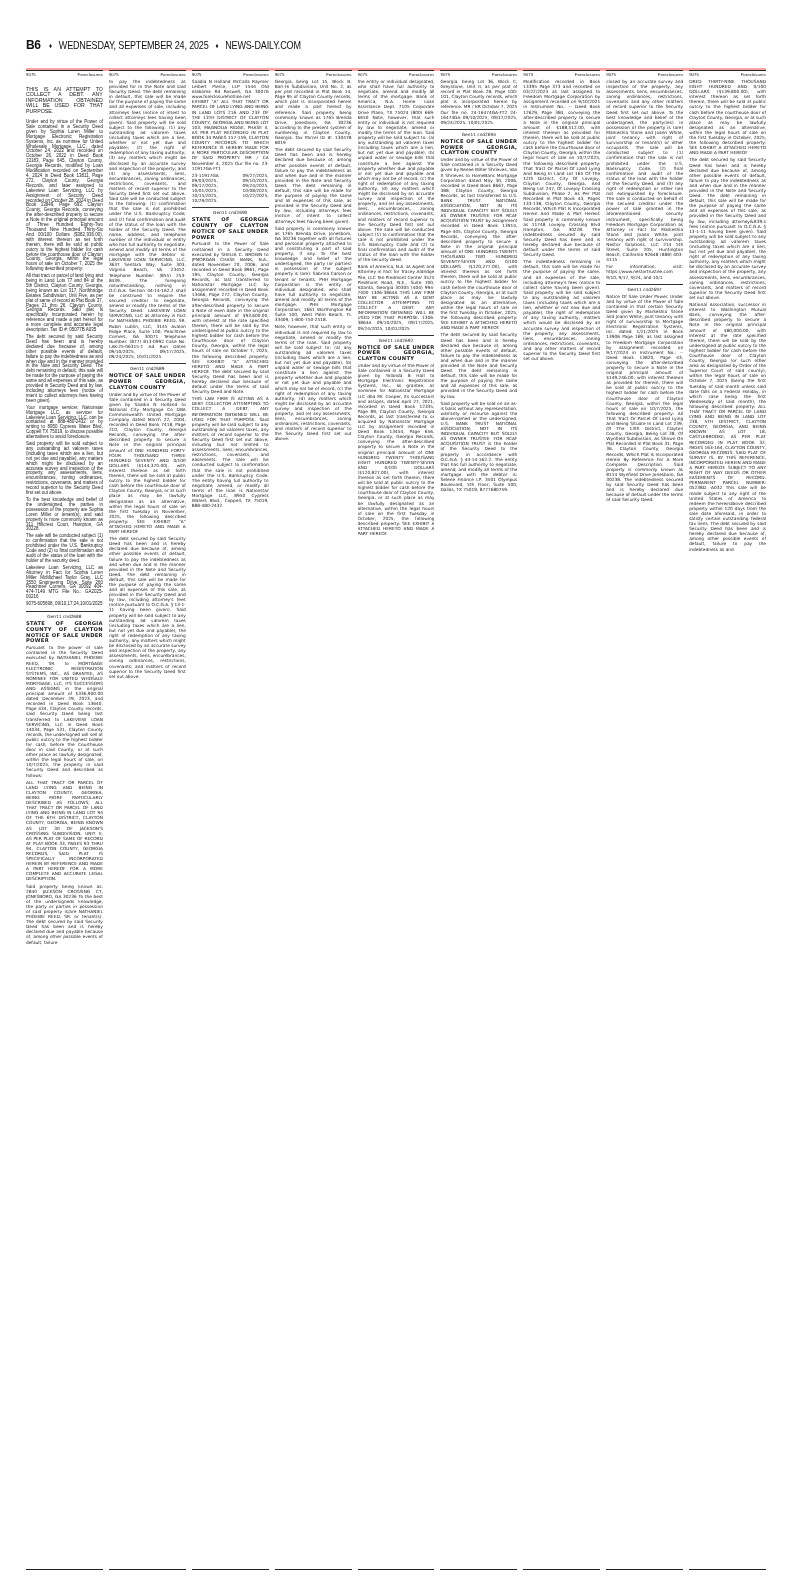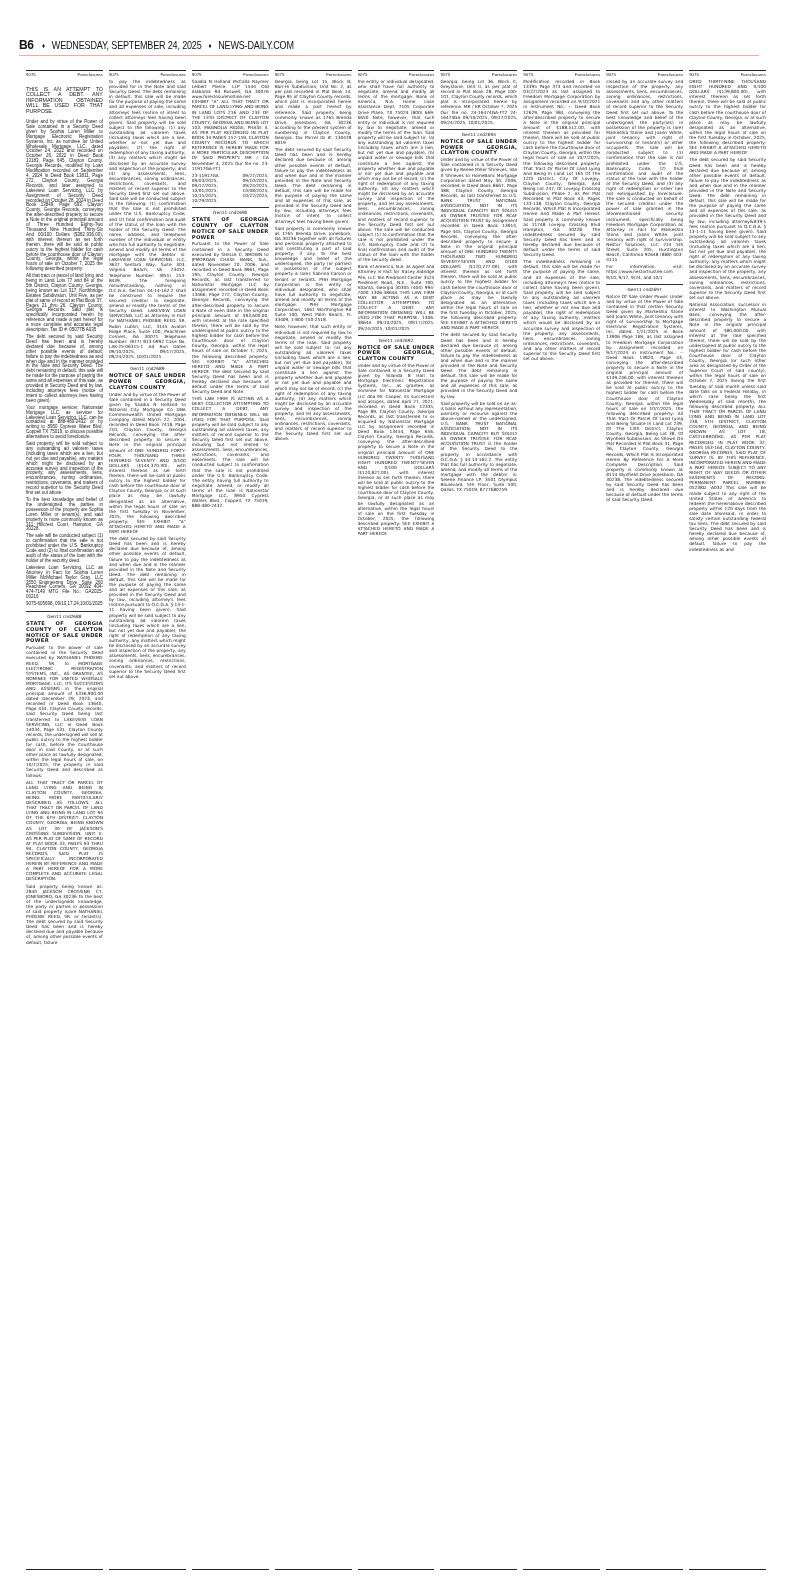--- a/index.html
+++ b/index.html
@@ -1,17 +1,17 @@
 <!DOCTYPE html>
 <html><head>
 <meta charset="utf-8">
 <style>
   html,body{margin:0;padding:0;background:#fff;}
   body{width:792px;height:1584px;overflow:hidden;position:relative;font-family:"Liberation Sans",sans-serif;color:#111;}
-  .masthead{position:absolute;left:19px;top:38px;width:740px;height:14px;display:flex;align-items:center;gap:8px;border-bottom:1px solid #fca5a5;padding-bottom:3px;}
+  .masthead{position:absolute;left:26px;top:38px;width:740px;height:14px;display:flex;align-items:center;gap:8px;border-bottom:3px solid #fca5a5;padding-bottom:16px;}
   .masthead .pg{font-family:"Liberation Sans",sans-serif;font-weight:bold;font-size:12px;letter-spacing:-0.3px;}
   .masthead .txt{font-family:"Liberation Sans",sans-serif;font-size:10.5px;letter-spacing:-0.2px;transform:scaleX(0.86);transform-origin:left center;white-space:nowrap;}
   .masthead .diamond{font-size:7px;}
   .cols{position:absolute;left:26px;top:70px;width:740px;height:1500px;display:flex;gap:6px;}
   .col{flex:1;min-width:0;display:flex;flex-direction:column;overflow:hidden;position:relative;}
   .colhead{display:flex;justify-content:space-between;font-size:4.4px;border-top:1.2px solid #222;padding-top:1px;height:7px;color:#222;}
   .colbody{font-family:"DejaVu Sans",sans-serif;font-size:4.3px;line-height:5.1px;text-align:justify;hyphens:auto;color:#1a1a1a;flex:1;overflow:hidden;}
   .colbody p{margin:0 0 2px 0;}
   .colbody .banner{font-size:5.2px;line-height:5.8px;font-weight:bold;letter-spacing:0.3px;margin:1px 0;}
   .colbody .attempt{font-family:"Liberation Sans",sans-serif;font-size:5.3px;line-height:5.4px;margin:8px 0 6px 0;text-align:justify;}

